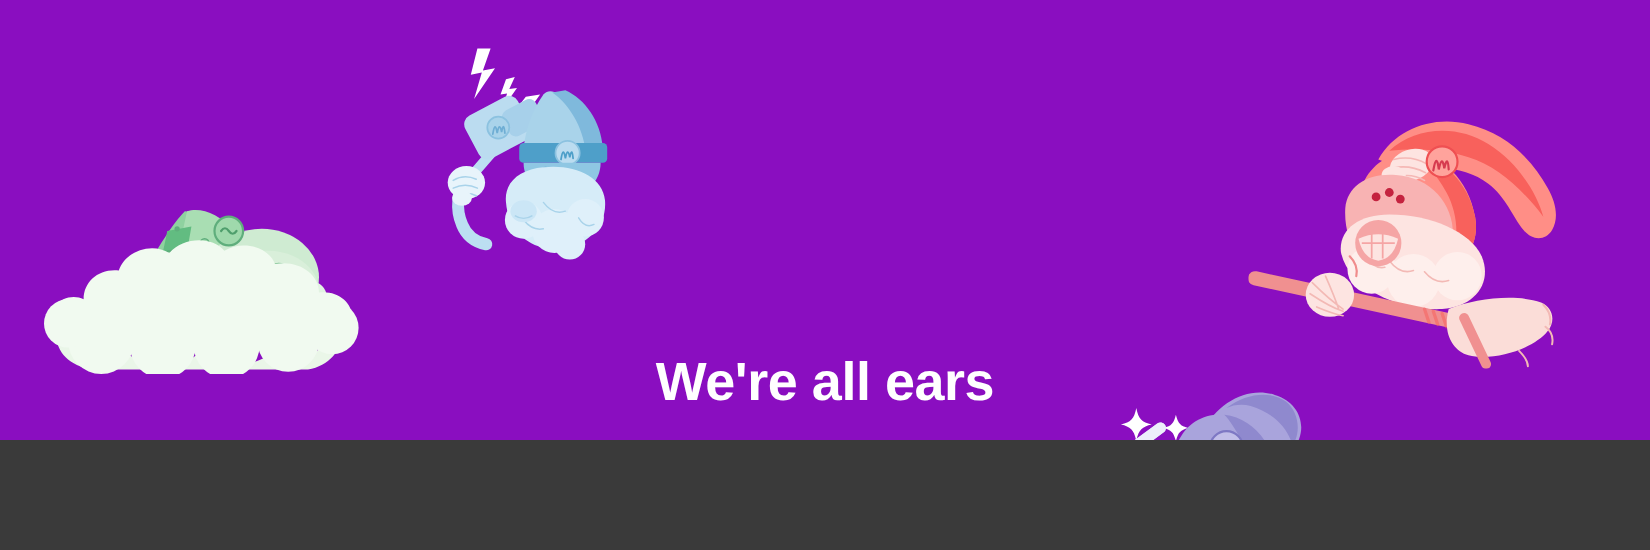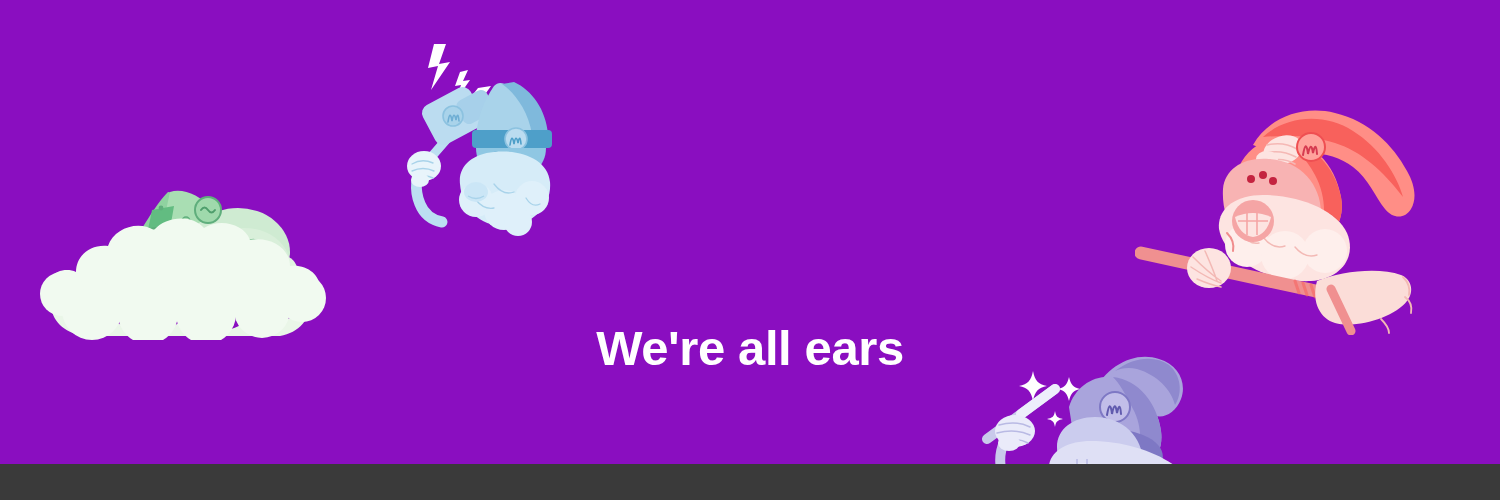--- a/index.html
+++ b/index.html
@@ -39,21 +39,21 @@
   #headline .hl-line { display: block; }
   
   #art-green-gnome  { left: 40px;   top: 180px; width: 300px; height: 160px; }
   #art-blue-gnome   { left: 398px;  top: 38px;  width: 175px; height: 200px; }
   #art-pink-gnome   { left: 1135px; top: 105px; width: 300px; height: 230px; }
   #art-wizard-gnome { left: 965px;  top: 355px; width: 255px; height: 150px; }
 </style>
 </head>
 <body>
 
-<div id="banner" style="width: 1500px; height: 464px;">
+<div id="banner" style="width: 1500px; height: 400px;">
 
   <div id="bg-fill" style="background: rgb(138, 14, 192);"></div>
 
   <div class="art" id="art-green-gnome">
     <svg viewBox="0 0 300 160" width="300" height="160" xmlns="http://www.w3.org/2000/svg">
 
       <g>
 
         <path d="M128 12 C118 22 104 44 92 66 C82 84 76 96 74 104 L150 104 L150 14 Z" fill="#8FD2A0"></path>
 

